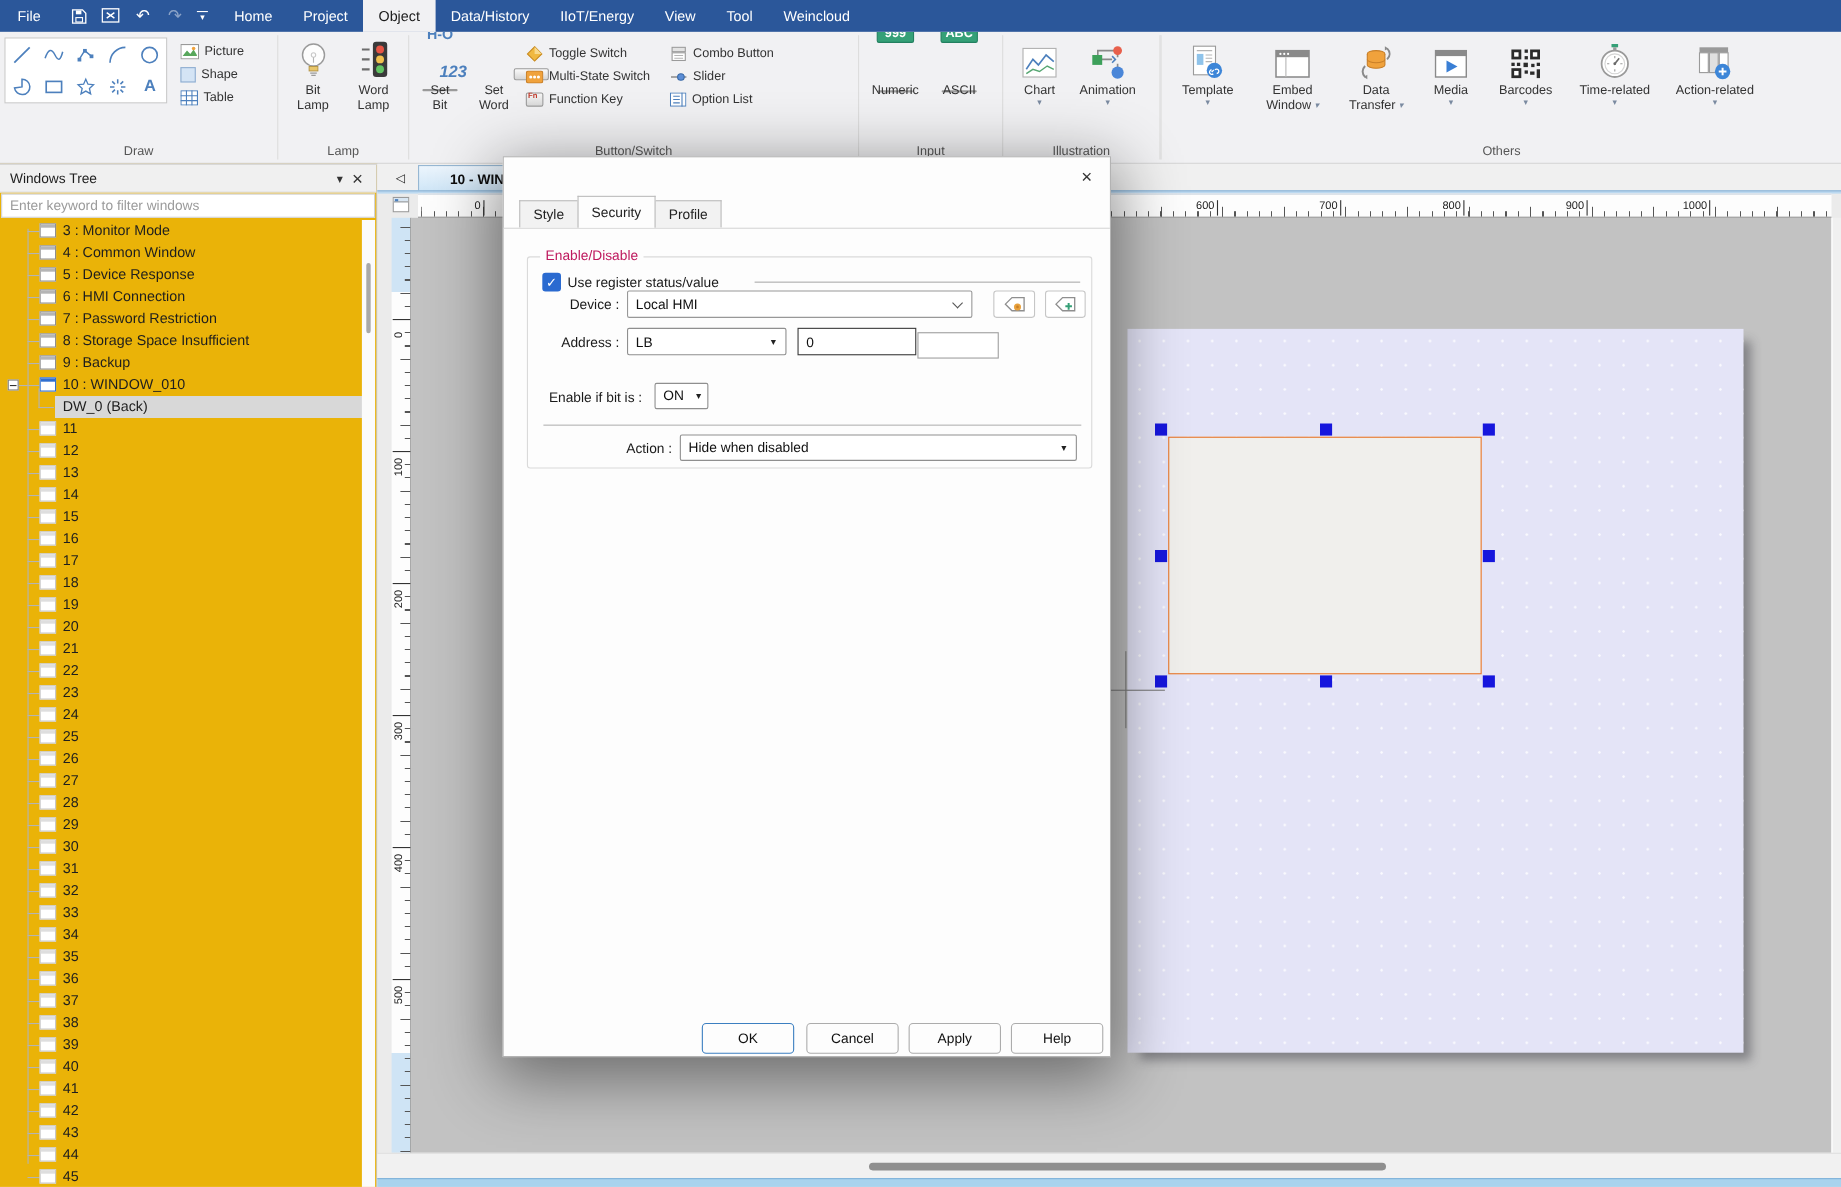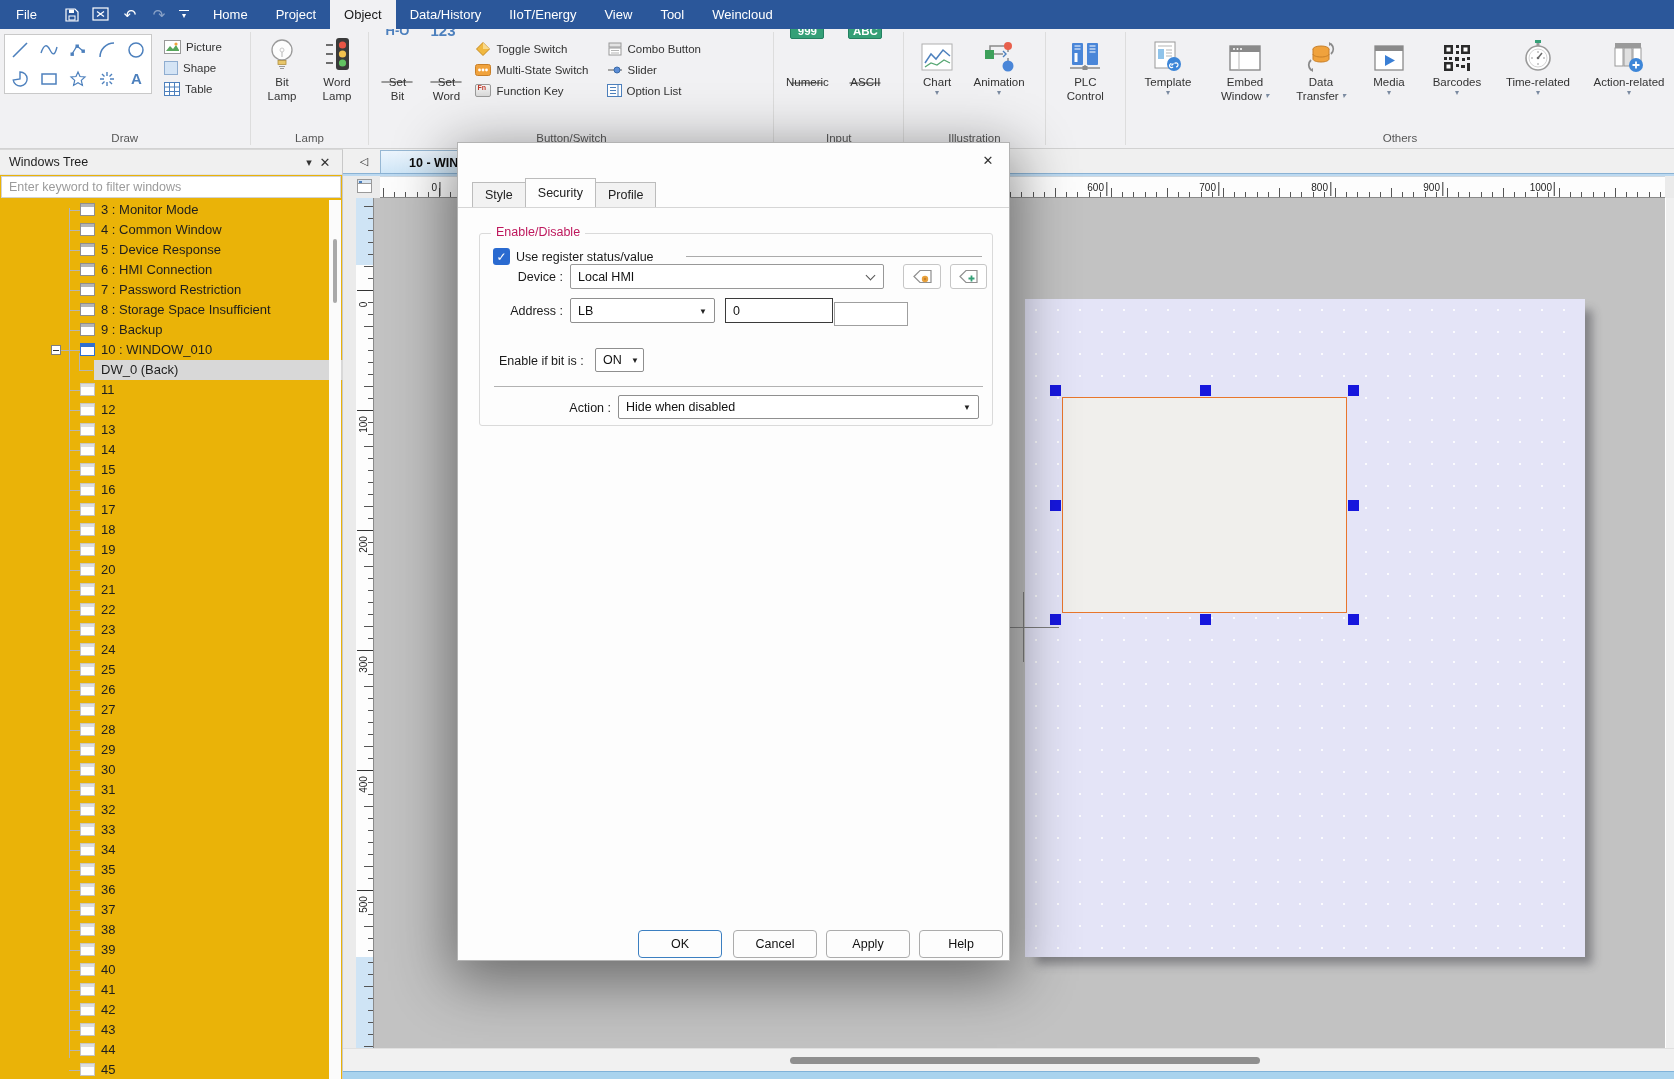--- a/index.html
+++ b/index.html
@@ -36,21 +36,21 @@
   .bluebadge{color:var(--accent-icon-blue,#4d80bd);font-weight:bold;font-size:13px;line-height:14px;}
 
   
   .panel{position:absolute;left:0;top:149px;width:343px;height:930px;background:#eab308;border-right:1px solid #c8c8c8;border-top:1px solid #d8d8d8;}
   .phead{height:25px;background:#f0f0f0;display:flex;align-items:center;padding:0 9px;font-size:12.5px;border-bottom:1px solid #e2e2e2;}
   .phead .sp{flex:1;}
   .picon{width:16px;text-align:center;color:#333;font-size:11px;}
   .pfilter{position:absolute;left:1px;right:1px;top:26px;height:22px;border:1px solid #d2d2d2;background:#fff;}
   .pfilter input{width:100%;height:100%;border:none;outline:none;font-size:12.5px;padding:0 7px;font-family:"Liberation Sans",sans-serif;color:#333;background:transparent;}
   .pfilter input::placeholder{color:#9b9b9b;}
-  .tree{position:absolute;left:0;top:50px;width:330px;height:880px;overflow:hidden;margin-left:44px;}
+  .tree{position:absolute;left:0;top:50px;width:330px;height:880px;overflow:hidden;}
   .tree::before{content:"";position:absolute;left:25px;top:8px;height:850px;border-left:1px solid #b4b4b4;}
   .trow{position:relative;height:20px;font-size:13px;}
   .trow::before{content:"";position:absolute;left:25px;top:10px;width:11px;border-top:1px solid #b4b4b4;}
   .trow.expand::before{left:17px;width:19px;}
   .trow.child::before{left:35px;top:-7px;height:17px;width:13px;border-top:none;border-left:1px solid #b4b4b4;border-bottom:1px solid #b4b4b4;}
   .trow .wicon{position:absolute;left:36px;top:3px;width:15px;height:13px;border:1px solid #8f8f8f;background:#fff;}
   .trow .wicon::before{content:"";position:absolute;left:0;top:0;right:0;height:3px;background:#b5b5b5;}
   .trow.open .wicon{border-color:#2f6fd0;}
   .trow.open .wicon::before{background:#2f6fd0;}
   .trow.faint .wicon{border-color:#c6c6c6;}
@@ -289,21 +289,21 @@
       <div class="gcontent">
         <div class="bigbtn" style="width:48px;">
           <span class="bicon" style="flex-direction:column;display:flex;align-items:center;">
             <span class="bluebadge">H-O</span>
             <span class="keybase"></span>
           </span>
           <span>Set</span>
           <span>Bit</span>
         </div>
         <div class="bigbtn" style="width:50px;">
-          <span class="bicon" style="flex-direction:column;display:flex;align-items:flex-start;">
+          <span class="bicon" style="flex-direction:row;display:flex;align-items:flex-end;font-style:italic;">
             <span class="bluebadge" style="font-size:15px;">123</span>
             <span class="keybase"></span>
           </span>
           <span>Set</span>
           <span>Word</span>
         </div>
         <div style="display:flex;flex-direction:column;padding-top:6px;">
           <div class="smallrow">
             <span>
                 <svg width="16" height="16" viewBox="0 0 16 16">
@@ -415,39 +415,20 @@
             </span>
           <span>Animation</span>
           <span class="caret"></span>
         </div>
       </div>
       <div class="glabel">Illustration</div>
     </div>
 
     <div class="rsep"></div>
 
-    <div class="rgroup" style="width:80px;">
-      <div class="gcontent" style="justify-content:center;">
-        <div class="bigbtn">
-          <span class="bicon">
-              <svg width="34" height="32" viewBox="0 0 34 32">
-                <rect x="4" y="2" width="11" height="22" rx="1" fill="#4a86d8"></rect>
-                <rect x="19" y="2" width="11" height="22" rx="1" fill="#4a86d8"></rect>
-                <path d="M6.5 5h6M6.5 8h6M21.5 5h6M21.5 8h6M21.5 11h6" stroke="#fff" stroke-width="1.2"></path>
-                <rect x="6.5" y="12" width="3" height="9" fill="#fff"></rect>
-                <path d="M2 27h30M17 24v3" stroke="#8a8a8a" stroke-width="1.5"></path>
-                <rect x="14.5" y="25" width="5" height="4" fill="#8a8a8a"></rect>
-              </svg>
-            </span>
-          <span>PLC</span>
-          <span>Control</span>
-        </div>
-      </div>
-      <div class="glabel"></div>
-    </div>
 
     <div class="rsep"></div>
 
     <div class="rgroup" style="flex:1;">
       <div class="gcontent" style="gap:12px;padding-left:6px;">
         <div class="bigbtn" style="width:64px;">
           <span class="bicon">
               <svg width="30" height="32" viewBox="0 0 30 32">
                 <rect x="2" y="1" width="20" height="26" fill="#fff" stroke="#9a9a9a"></rect>
                 <path d="M5 5h14" stroke="#b5b5b5"></path>

